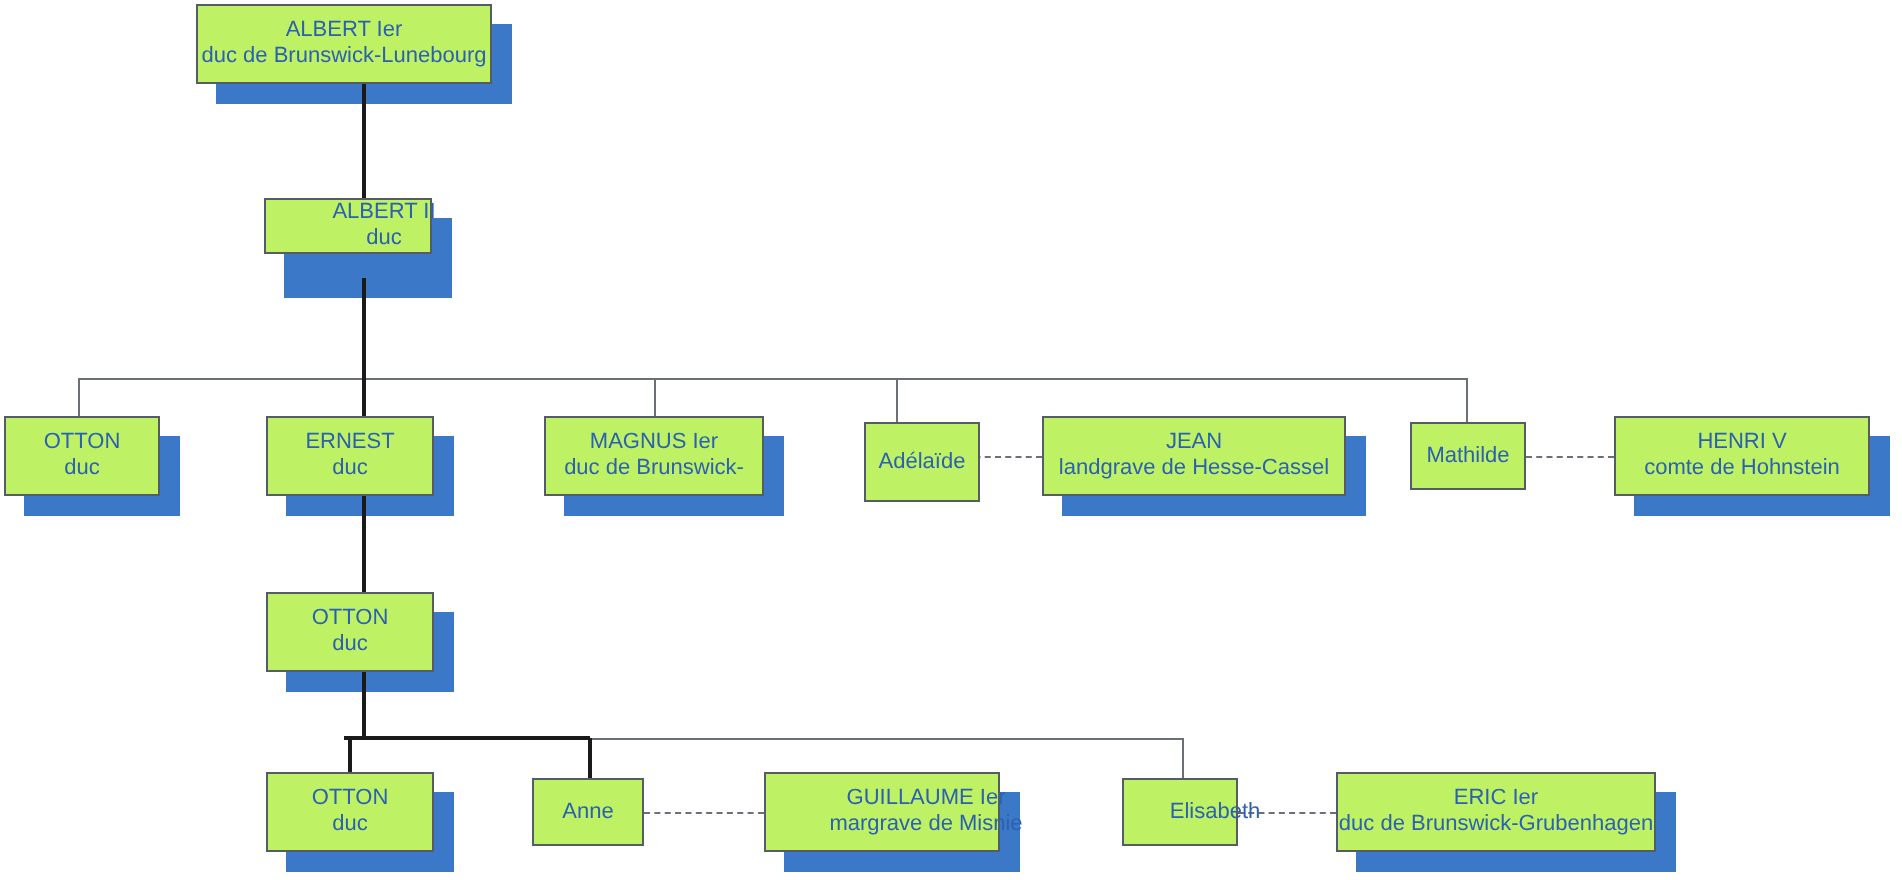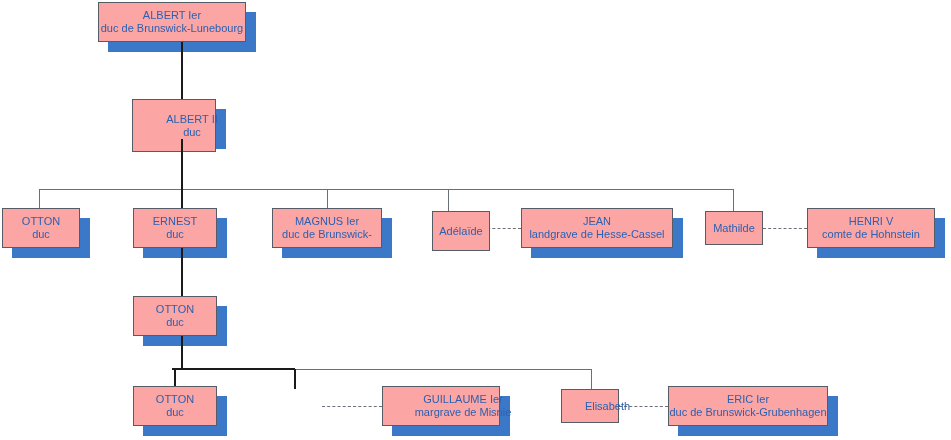--- a/index.html
+++ b/index.html
@@ -16,21 +16,21 @@
     font-family: "Liberation Sans", sans-serif;
   }
   .shadow {
     position: absolute;
     background: #3c78c8;
     z-index: 1;
   }
   .node {
     position: absolute;
     box-sizing: border-box;
-    background: #fca5a5;
+    background: #bef264;
     border: 1px solid #555c66;
     display: flex;
     flex-direction: column;
     align-items: center;
     justify-content: center;
     z-index: 3;
     line-height: 1.15;
   }
   .node .l1 {
     color: #2b61b0;
@@ -115,21 +115,21 @@
   <div class="dashed" style="left:477px; top:228px; width:44px;"></div>
   <div class="dashed" style="left:763px; top:228px; width:44px;"></div>
   <div class="dashed" style="left:322px; top:406px; width:60px;"></div>
   <div class="dashed" style="left:619px; top:406px; width:49px;"></div>
 
   <div class="node" style="left:98px; top:2px; width:148px; height:40px;">
     <span class="l1">ALBERT Ier</span>
     <span class="l2">duc de Brunswick-Lunebourg</span>
   </div>
 
-  <div class="node" style="left:132px; top:99px; width:84px; height:53px;padding-left:36px;">
+  <div class="node" style="left:132px; top:99px; width:84px; height:28px;padding-left:36px;">
     <span class="l1">ALBERT II</span>
     <span class="l2">duc</span>
   </div>
 
   <div class="node" style="left:2px; top:208px; width:78px; height:40px;">
     <span class="l1">OTTON</span>
     <span class="l2">duc</span>
   </div>
 
   <div class="node" style="left:133px; top:208px; width:84px; height:40px;">
@@ -163,20 +163,23 @@
   <div class="node" style="left:133px; top:296px; width:84px; height:40px;">
     <span class="l1">OTTON</span>
     <span class="l2">duc</span>
   </div>
 
   <div class="node" style="left:133px; top:386px; width:84px; height:40px;">
     <span class="l1">OTTON</span>
     <span class="l2">duc</span>
   </div>
 
+  <div class="node" style="left:266px; top:389px; width:56px; height:34px;">
+    <span class="l1">Anne</span>
+  </div>
 
   <div class="node" style="left:382px; top:386px; width:118px; height:40px;padding-left:44px;">
     <span class="l1">GUILLAUME Ier</span>
     <span class="l2">margrave de Misnie</span>
   </div>
 
   <div class="node" style="left:561px; top:389px; width:58px; height:34px;padding-left:35px;">
     <span class="l1">Elisabeth</span>
   </div>
 

